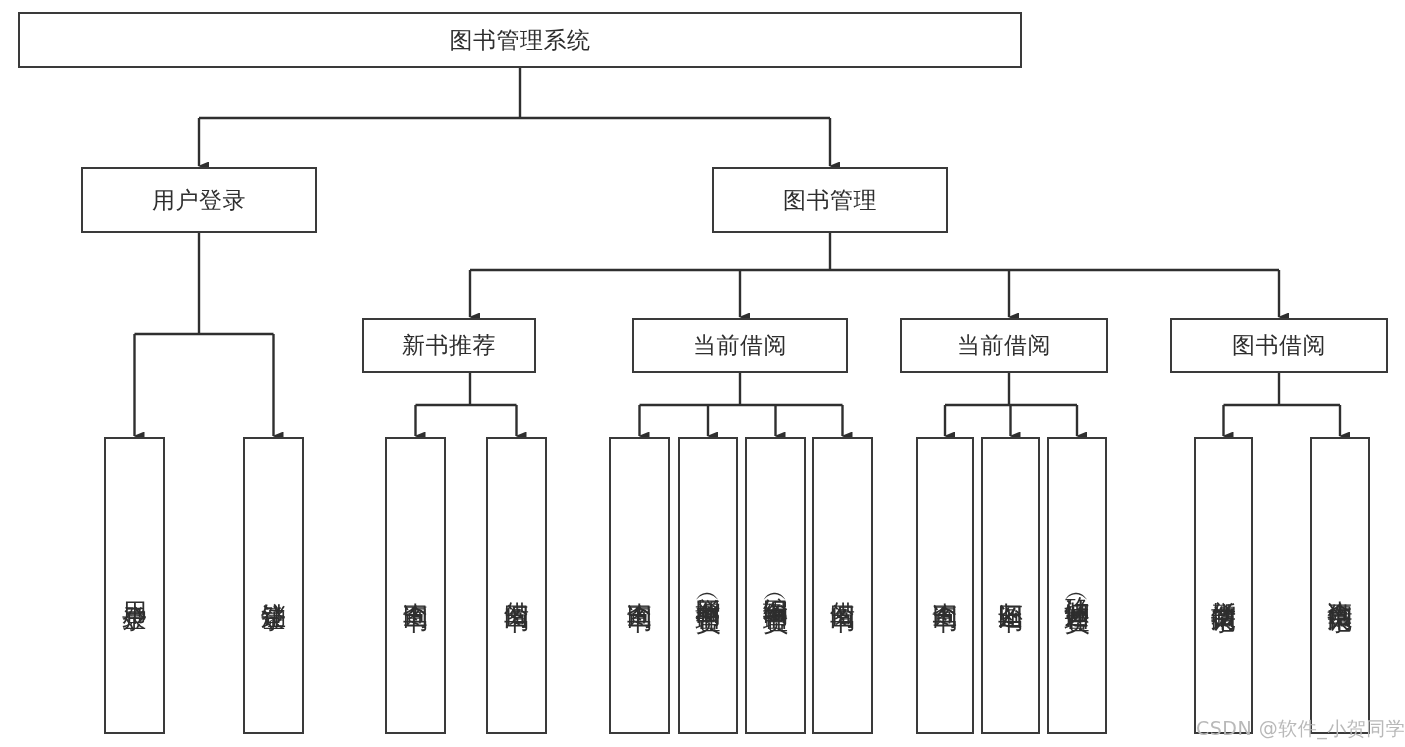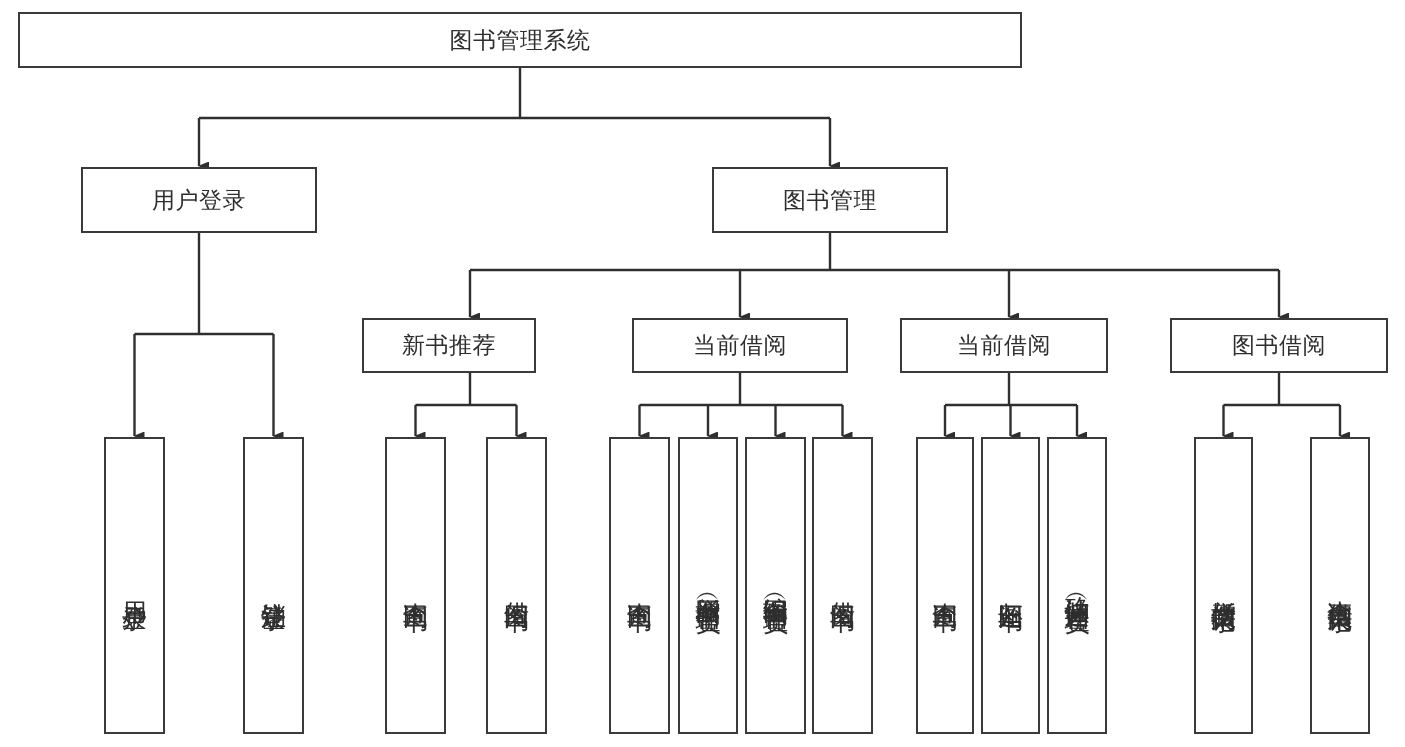--- a/index.html
+++ b/index.html
@@ -171,13 +171,14 @@
       <div class="node vert" style="left: 1047px; top: 437px; width: 60px; height: 297px;">
         <div class="label">确认归还（管理员）</div>
       </div>
       <div class="node vert" style="left: 1194px; top: 437px; width: 59px; height: 297px;">
         <div class="label">新增借阅记录</div>
       </div>
       <div class="node vert" style="left: 1310px; top: 437px; width: 60px; height: 297px;">
         <div class="label">查询借阅记录</div>
       </div>
     </div>
+  <div class="watermark" style="left:1196px; top:716px;">CSDN @软件_小贺同学</div>
 </div>
 
 </body></html>

